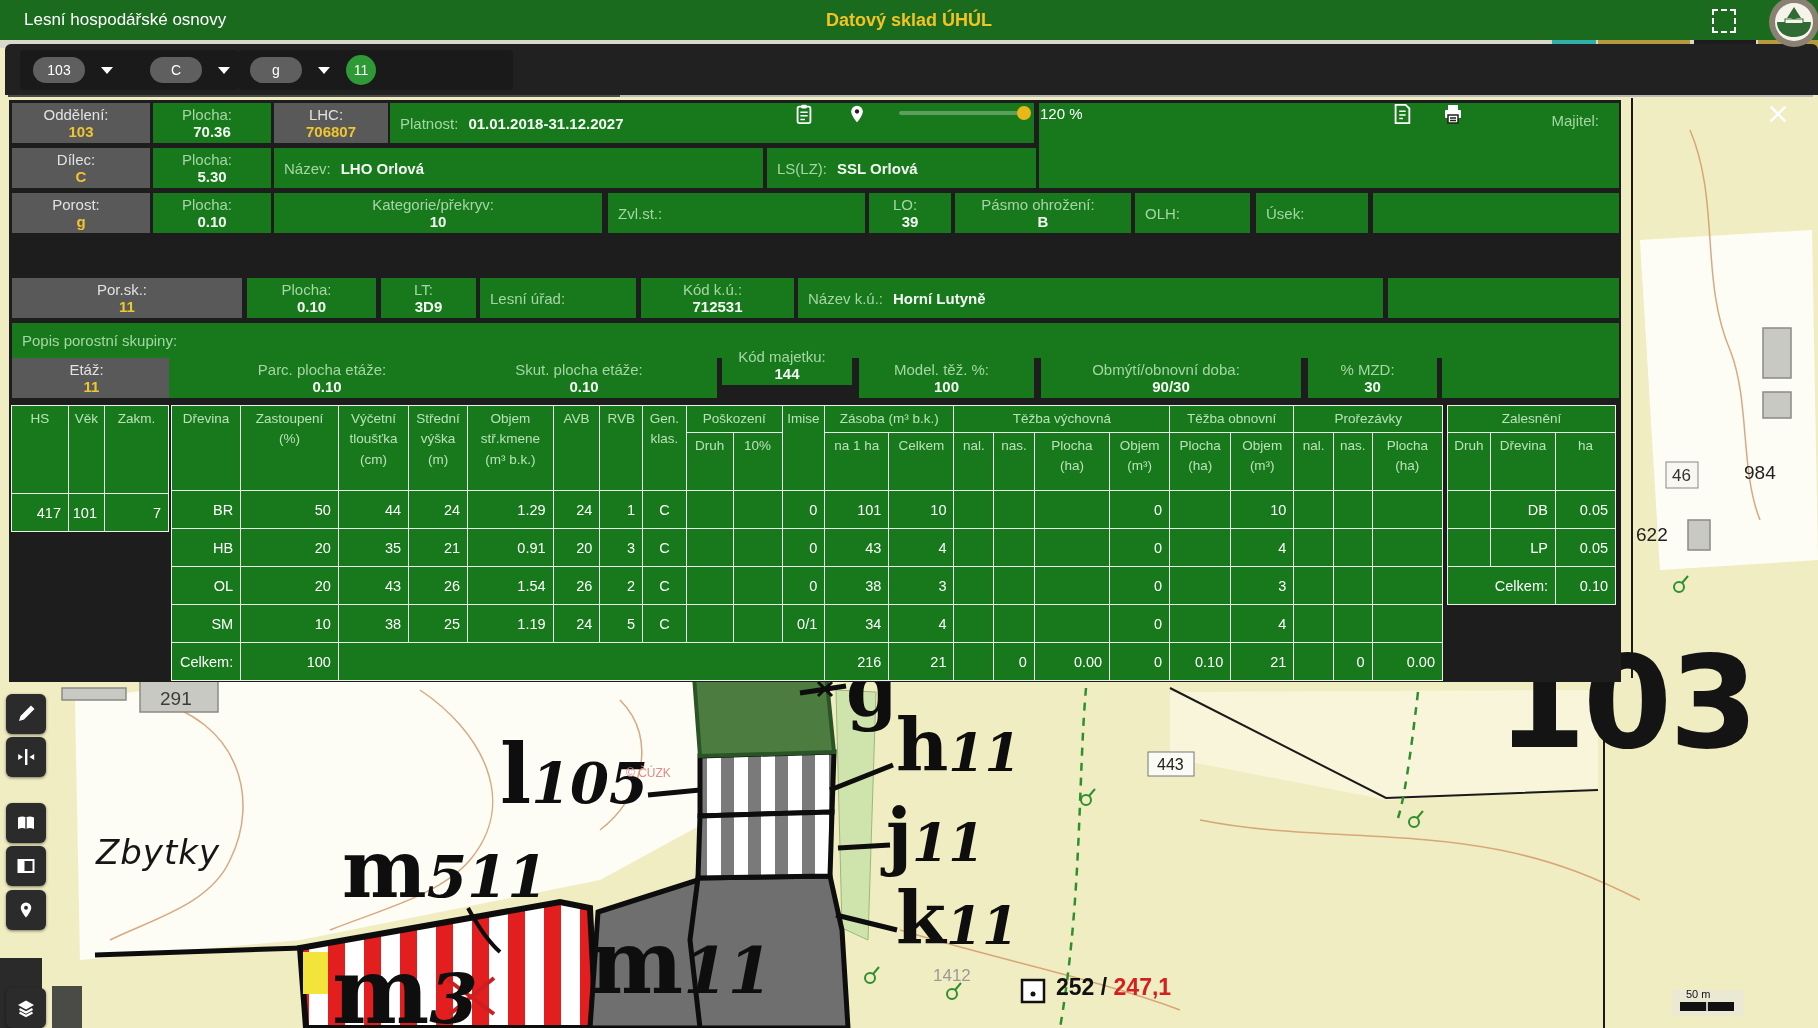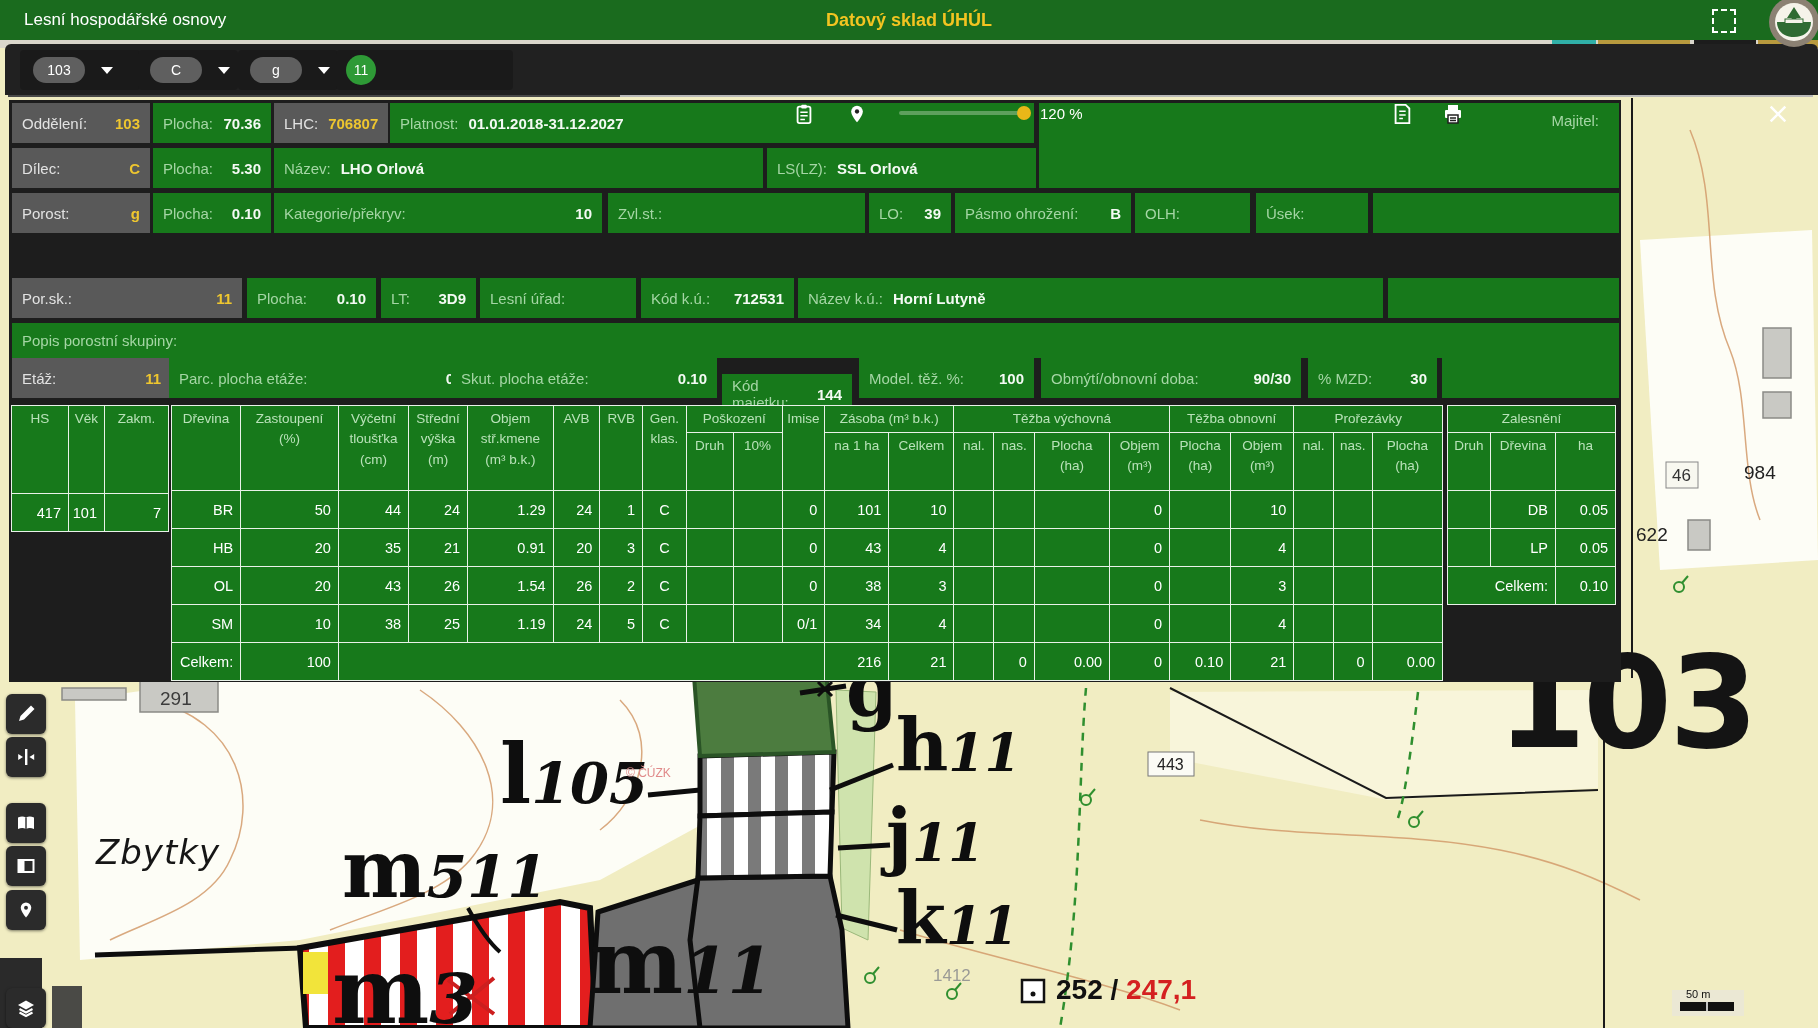--- a/index.html
+++ b/index.html
@@ -36,21 +36,21 @@
   #zoom-thumb{position:absolute;right:-4px;top:-5px;width:14px;height:14px;border-radius:50%;background:#eab718;}
   #zoom-text{position:absolute;left:1035px;top:61px;color:#fff;font-size:15px;}
   #scrollbar{position:absolute;left:8px;top:88px;width:1805px;height:9px;background:#b9b9b9;z-index:24;}
   #scroll-thumb{position:absolute;left:0;top:0;width:612px;height:9px;background:#4a4a4a;}
   
   #panel{position:absolute;left:9px;top:100px;width:1612px;height:582px;background:#1d1d1d;z-index:20;}
   .fc{position:absolute;height:40px;background:#17791b;display:flex;align-items:center;
       padding:0 10px;font-size:15px;color:#fff;box-sizing:border-box;}
   .fc .lb{color:#a5d6a5;margin-right:10px;}
   .fc .vl{font-weight:bold;color:#f4faf4;}
-  .fc.sp{justify-content:space-between;}
+  .fc.sp{justify-content:center;flex-direction:column;}
   .fc.gray{background:#595959;}
   .fc.gray .lb{color:#e2e2e2;}
   .fc.gray .vl{color:#eec62f;}
   .fc.wide{height:35px;}
   .fc.maj{align-items:flex-start;padding-top:9px;height:85px;justify-content:flex-end;}
   
   table.tbl{position:absolute;border-collapse:collapse;table-layout:fixed;background:#17791b;}
   .tbl th,.tbl td{border:1px solid #e9f2e9;overflow:hidden;}
   .tbl th{color:#b9e2b9;font-weight:normal;font-size:13.5px;vertical-align:top;padding:3px 2px 0 2px;text-align:center;line-height:1.5;}
   .tbl tr.h1 th.grp{height:26px;vertical-align:middle;padding-top:0;}
@@ -170,21 +170,21 @@
   <div class="stand" style="left:896px;top:888px;"><span style="font-size:72px;">k</span><span class="sn" style="font-size:52px;">11</span></div>
   <div class="stand" style="left:590px;top:925px;"><span style="font-size:88px;">m</span><span class="sn" style="font-size:64px;">11</span></div>
   <div class="stand" style="left:332px;top:952px;"><span style="font-size:92px;">m</span><span class="sn" style="font-size:70px;">3</span></div>
   <div class="map-label zbytky" style="left:96px;top:832px;">Zbytky</div>
   <div class="map-label" style="left:160px;top:688px;font-size:19px;color:#3c3c3c;">291</div>
   <div class="map-label" style="left:1157px;top:756px;font-size:16px;color:#222;">443</div>
   <div class="map-label" style="left:933px;top:966px;font-size:17px;color:#9a9a96;">1412</div>
   <div class="map-label" style="left:1672px;top:466px;font-size:17px;color:#333;">46</div>
   <div class="map-label" style="left:1744px;top:462px;font-size:19px;color:#222;">984</div>
   <div class="map-label" style="left:1636px;top:524px;font-size:19px;color:#222;">622</div>
-  <div class="map-label" style="left:1056px;top:974px;font-size:28px;font-weight:600;"><span style="color:#111;">252 /</span> <span style="color:#d42020;">247,1</span></div>
+  <div class="map-label" style="left:1056px;top:974px;font-size:23px;font-weight:600;"><span style="color:#111;">252 /</span> <span style="color:#d42020;">247,1</span></div>
   <div class="map-label" style="left:626px;top:766px;font-size:12px;color:#e08a8a;">© ČÚZK</div>
   <div class="map-label" style="left:1686px;top:988px;font-size:11px;color:#111;">50 m</div>
 </div>
 
 <div id="topbar">
   <span class="app">Lesní hospodářské osnovy</span>
   <span class="center">Datový sklad ÚHÚL</span>
   <div id="fullscreen-box"></div>
 </div>
 <div id="logo">
@@ -359,21 +359,21 @@
       <span class="vl">11</span>
     </div>
   <div class="fc sp" style="left:160px;top:258px;width:316px;">
       <span class="lb">Parc. plocha etáže:</span>
       <span class="vl">0.10</span>
     </div>
   <div class="fc sp" style="left:442px;top:258px;width:266px;">
       <span class="lb">Skut. plocha etáže:</span>
       <span class="vl">0.10</span>
     </div>
-  <div class="fc sp" style="left:713px;top:274px;width:130px;">
+  <div class="fc sp" style="left:713px;top:245px;width:130px;">
       <span class="lb">Kód majetku:</span>
       <span class="vl">144</span>
     </div>
   <div class="fc sp" style="left:850px;top:258px;width:175px;">
       <span class="lb">Model. těž. %:</span>
       <span class="vl">100</span>
     </div>
   <div class="fc sp" style="left:1032px;top:258px;width:260px;">
       <span class="lb">Obmýtí/obnovní doba:</span>
       <span class="vl">90/30</span>

